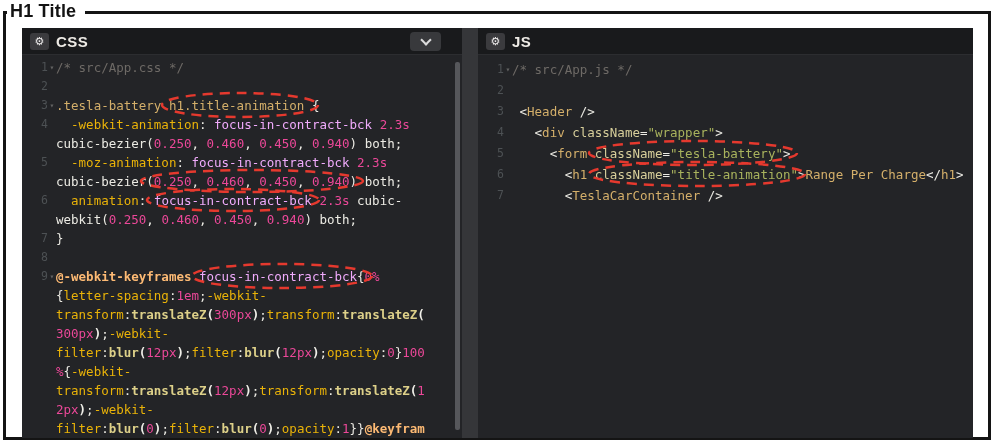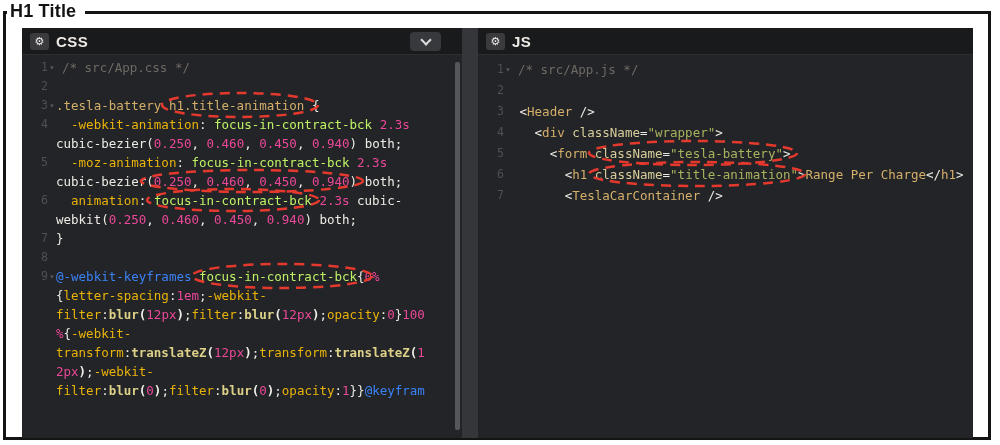--- a/index.html
+++ b/index.html
@@ -34,27 +34,27 @@
            font-family:"DejaVu Sans Mono", monospace; font-size:12.5px; }
   .css-panel .pcode { padding-top:3px; line-height:19px; }
   .js-panel  .pcode { padding-top:4px; line-height:21px; }
 
   .row { display:flex; }
   .gut { flex:none; width:26px; text-align:right; color:#4d5154; font-size:11.5px; }
   .fold { flex:none; width:8px; font-size:8px; color:#636363; text-align:center; }
   .ln { white-space:pre; }
 
   
-  .t-cm  { color:#6e6a66;margin-left:6px; }
+  .t-cm  { color:#6e6a66; }
   .t-sel { color:#d4af6a; }
   .t-prop{ color:#eab308; }
-  .t-val { color:#bef264; }
+  .t-val { color:#f0abfc; }
   .t-num { color:#ec4899; }
   .t-pun { color:#ecebe4; }
-  .t-at  { color:#3b82f6; }
+  .t-at  { color:#fdba74;font-weight:bold; }
   .t-fn  { color:#ddd089; font-weight:bold; }
   .t-fnp { color:#f0efe8; font-weight:bold; }
   .t-str { color:#a9b35d; }
   .t-attr{ color:#d8cf9b; }
 
   .scrollbar { position:absolute; right:2px; top:34px; width:5px; height:368px;
                background:#56575b; border-radius:2px; z-index:4; cursor:pointer; }
 
   .anno { position:absolute; left:0; top:27px; width:100%; height:383px;
           pointer-events:none; z-index:6; }
@@ -138,24 +138,26 @@
           <span class="ln"><span class="t-at">@-webkit-keyframes</span><span class="t-pun"> </span><span class="t-val">focus-in-contract-bck</span><span class="t-pun">{</span><span class="t-num">0%</span></span>
         </div>
         <div class="row">
           <span class="gut"></span>
           <span class="fold"></span>
           <span class="ln"><span class="t-pun">{</span><span class="t-prop">letter-spacing</span><span class="t-pun">:</span><span class="t-num">1em</span><span class="t-pun">;</span><span class="t-prop">-webkit-</span></span>
         </div>
         <div class="row">
           <span class="gut"></span>
           <span class="fold"></span>
-        </div>
-        <div class="row">
-          <span class="gut"></span>
-          <span class="fold"></span>
+          <span class="ln"><span class="t-prop">transform</span><span class="t-pun">:</span><span class="t-fn">translateZ</span><span class="t-fnp">(</span><span class="t-num">300px</span><span class="t-fnp">)</span><span class="t-pun">;</span><span class="t-prop">transform</span><span class="t-pun">:</span><span class="t-fn">translateZ</span><span class="t-fnp">(</span></span>
+        </div>
+        <div class="row">
+          <span class="gut"></span>
+          <span class="fold"></span>
+          <span class="ln"><span class="t-num">300px</span><span class="t-fnp">)</span><span class="t-pun">;</span><span class="t-prop">-webkit-</span></span>
         </div>
         <div class="row">
           <span class="gut"></span>
           <span class="fold"></span>
           <span class="ln"><span class="t-prop">filter</span><span class="t-pun">:</span><span class="t-fn">blur</span><span class="t-fnp">(</span><span class="t-num">12px</span><span class="t-fnp">)</span><span class="t-pun">;</span><span class="t-prop">filter</span><span class="t-pun">:</span><span class="t-fn">blur</span><span class="t-fnp">(</span><span class="t-num">12px</span><span class="t-fnp">)</span><span class="t-pun">;</span><span class="t-prop">opacity</span><span class="t-pun">:</span><span class="t-num">0</span><span class="t-pun">}</span><span class="t-num">100</span></span>
         </div>
         <div class="row">
           <span class="gut"></span>
           <span class="fold"></span>
           <span class="ln"><span class="t-num">%</span><span class="t-pun">{</span><span class="t-prop">-webkit-</span></span>

